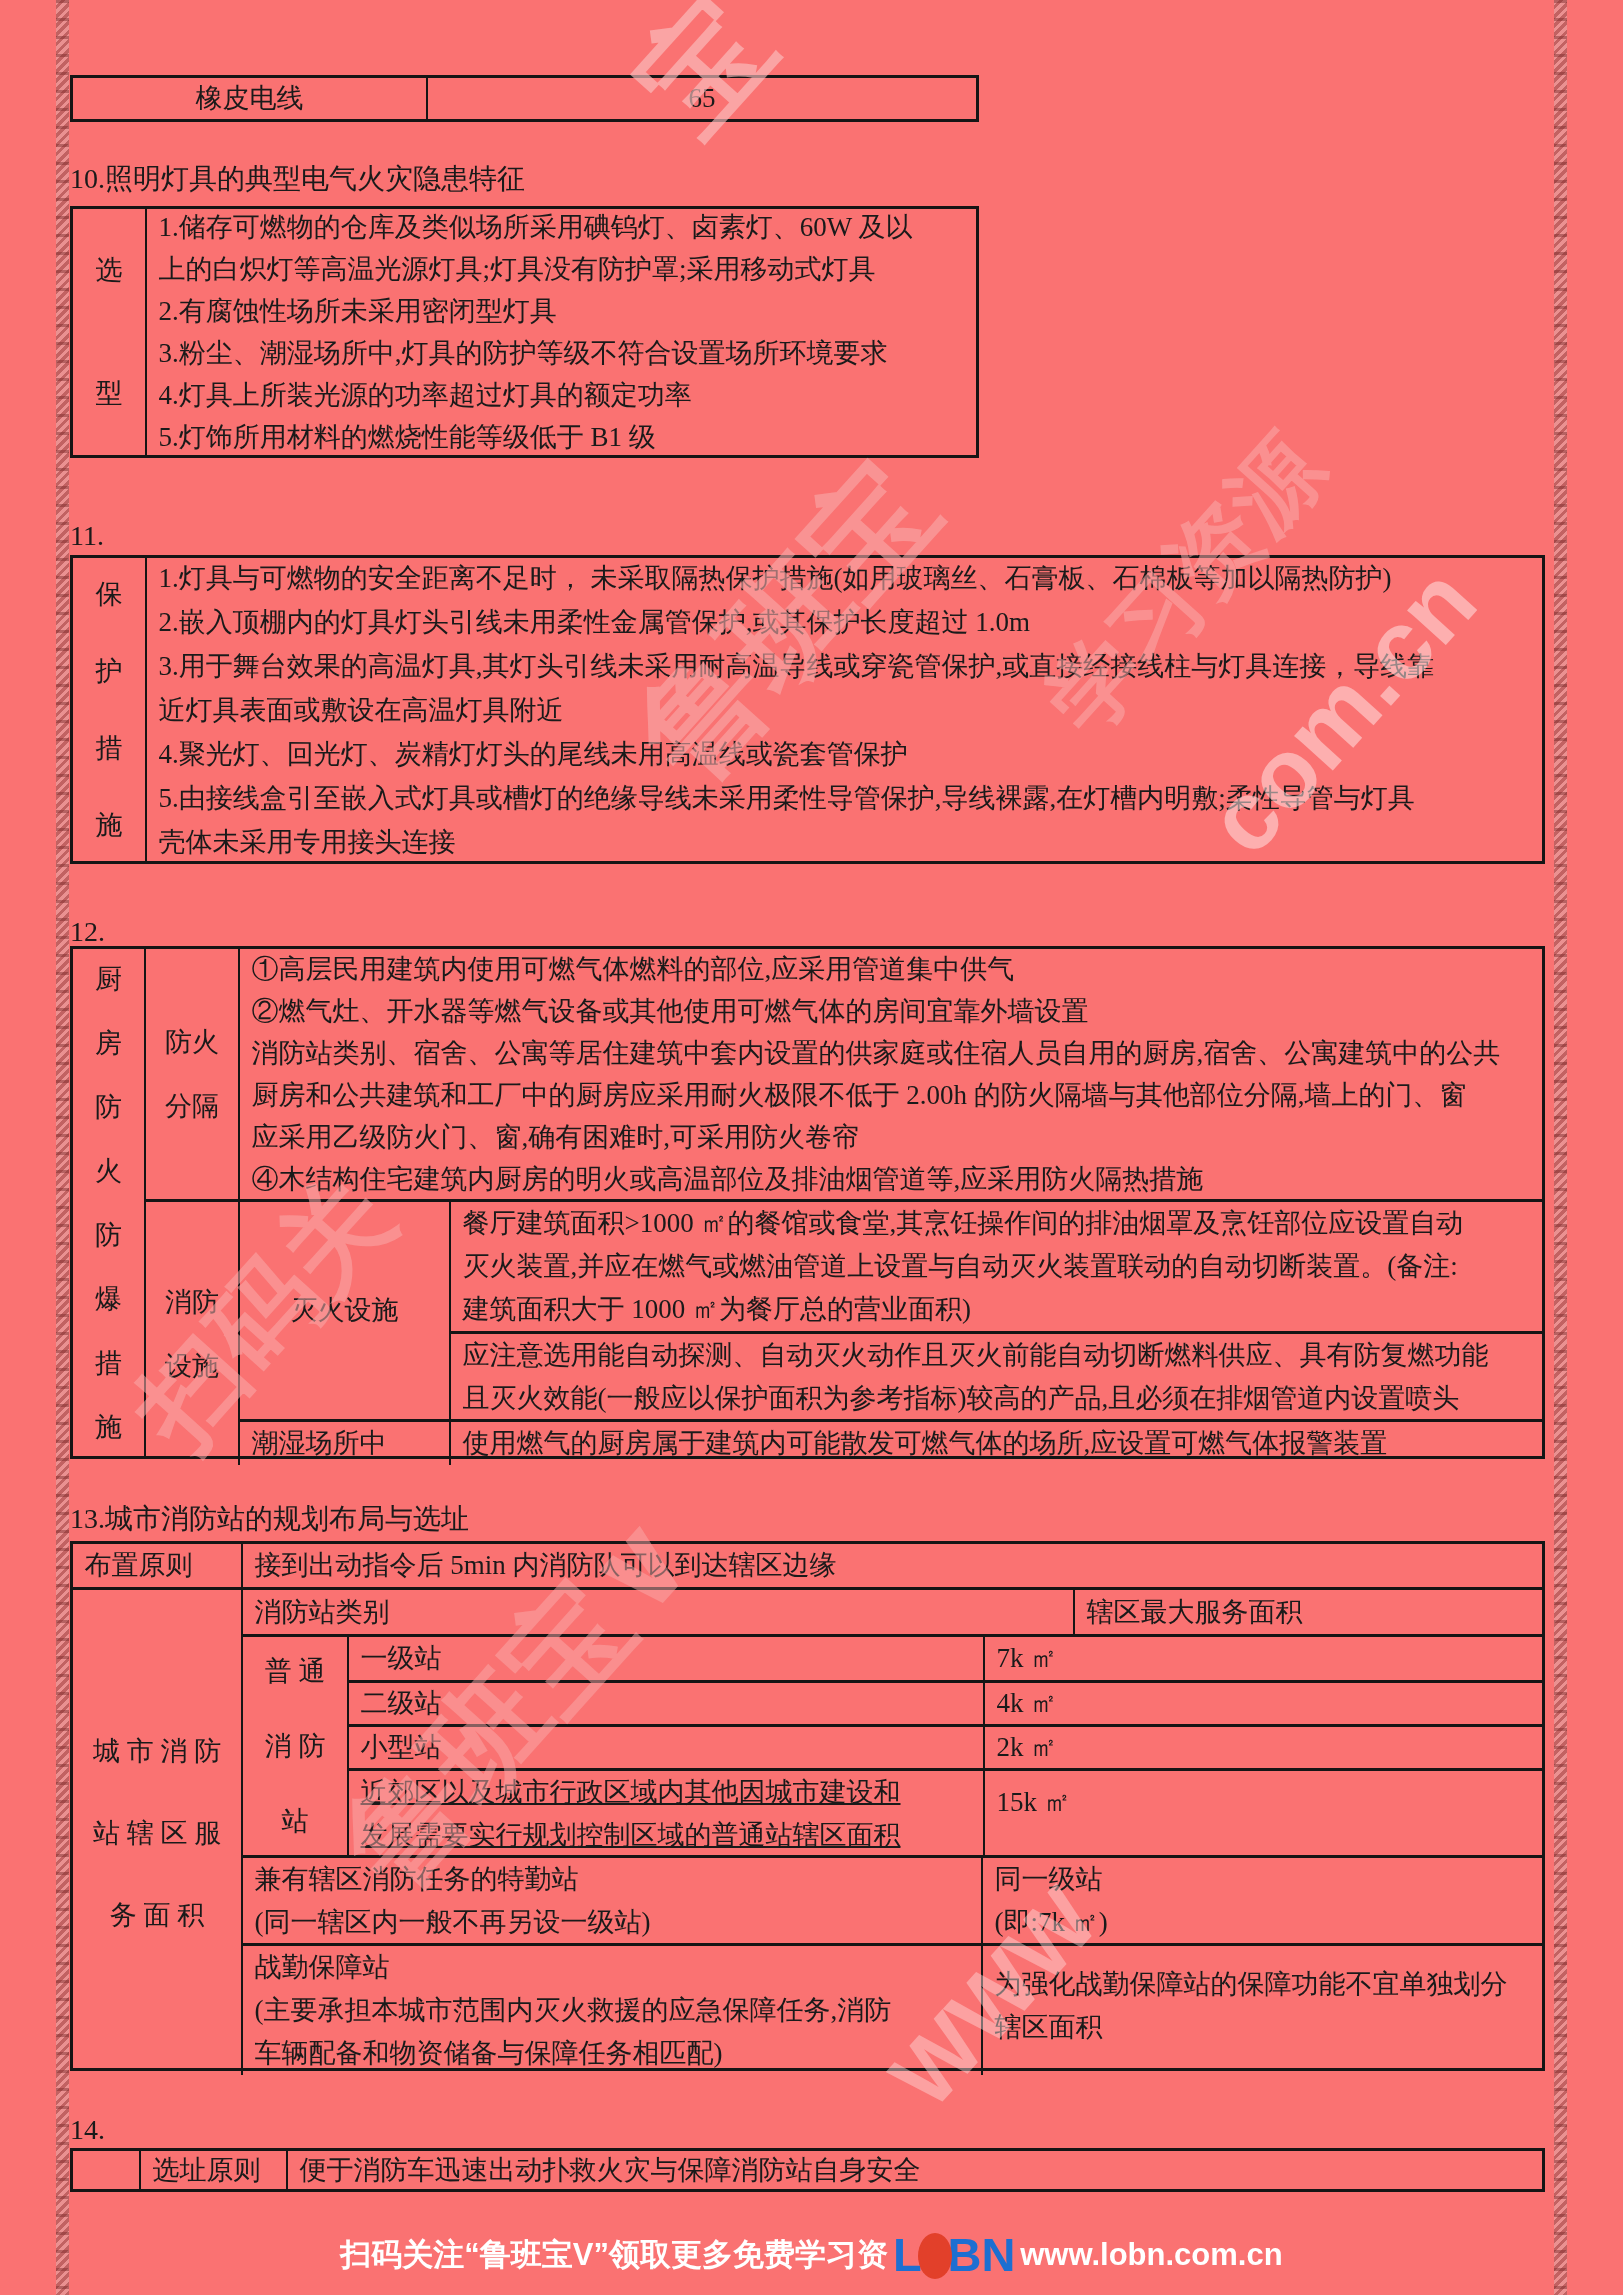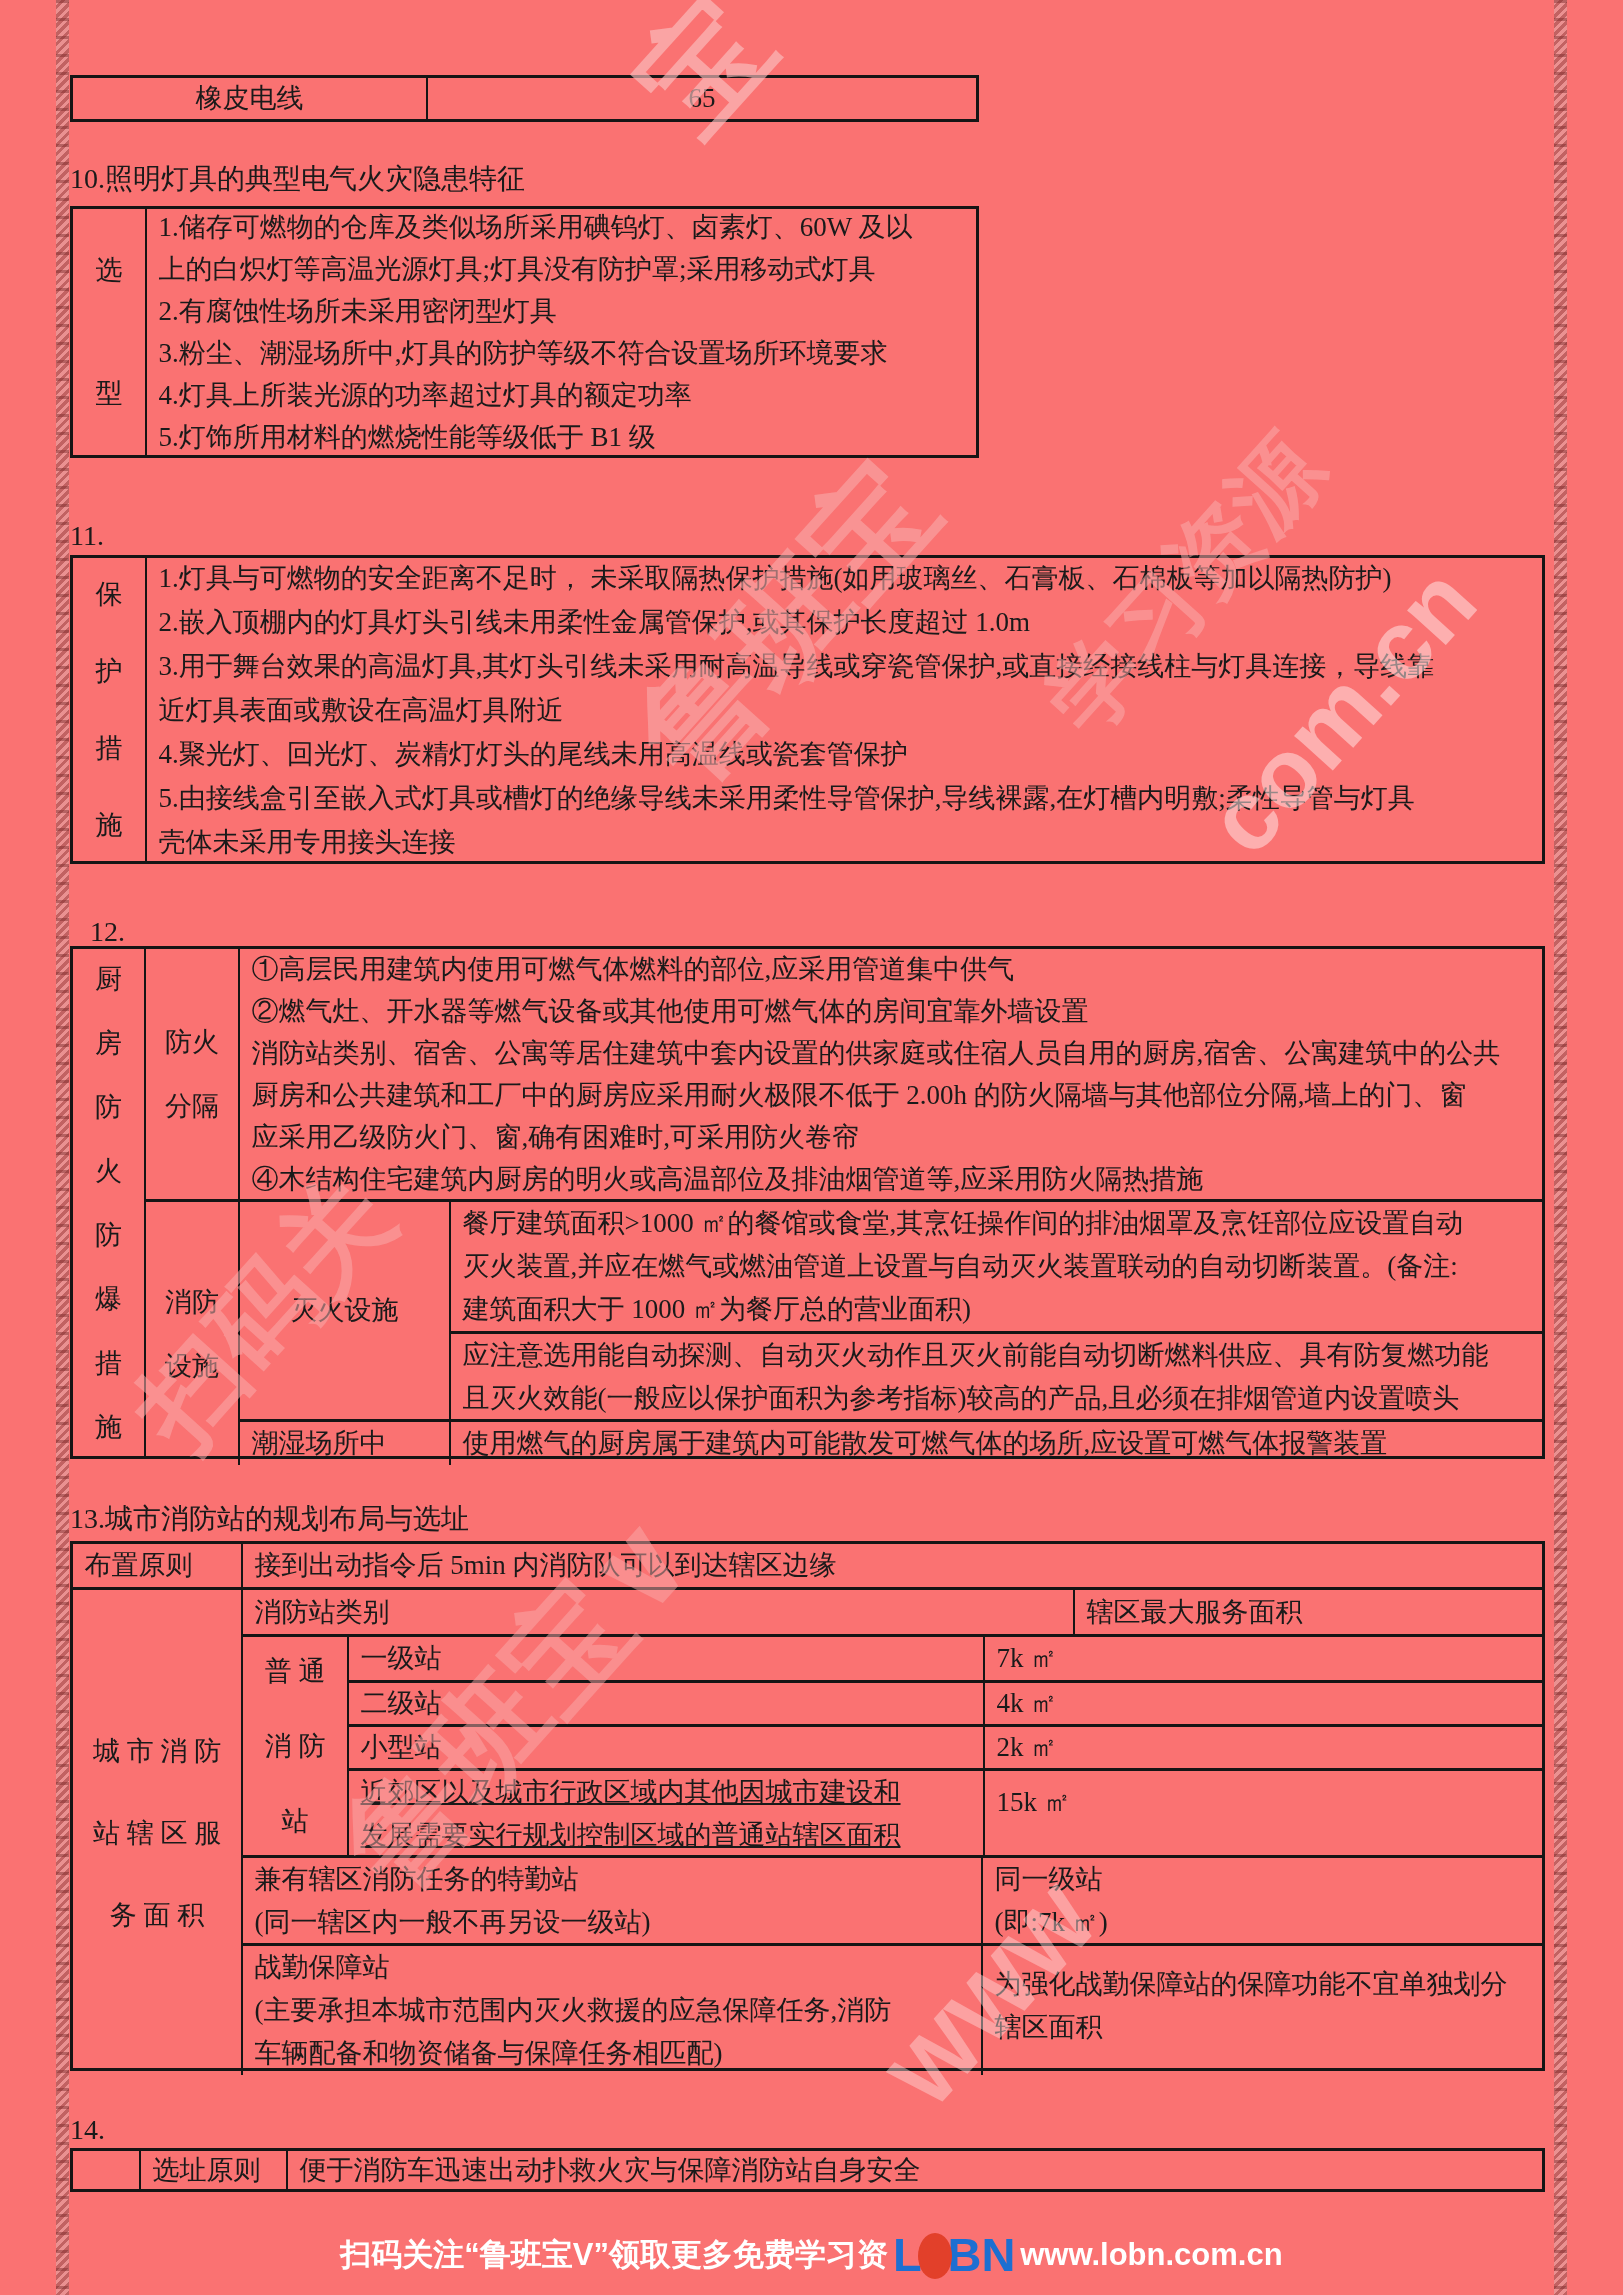--- a/index.html
+++ b/index.html
@@ -99,21 +99,21 @@
 施</div>
     <div class="cell bl grow" style="line-height:44px;">1.灯具与可燃物的安全距离不足时， 未采取隔热保护措施(如用玻璃丝、石膏板、石棉板等加以隔热防护)
 2.嵌入顶棚内的灯具灯头引线未用柔性金属管保护,或其保护长度超过 1.0m
 3.用于舞台效果的高温灯具,其灯头引线未采用耐高温导线或穿瓷管保护,或直接经接线柱与灯具连接，导线靠
 近灯具表面或敷设在高温灯具附近
 4.聚光灯、回光灯、炭精灯灯头的尾线未用高温线或瓷套管保护
 5.由接线盒引至嵌入式灯具或槽灯的绝缘导线未采用柔性导管保护,导线裸露,在灯槽内明敷;柔性导管与灯具
 壳体未采用专用接头连接</div>
   </div>
 
-  <div class="sec-heading" style="top:916px;margin-left:20px;">12.</div>
+  <div class="sec-heading" style="top:916px;">12.</div>
   <div class="tbl" style="left:70px; top:946px; width:1475px; height:513px;">
     <div class="cell v-label" style="width:71px; line-height:64px;">厨
 房
 防
 火
 防
 爆
 措
 施</div>
     <div class="col bl grow">

